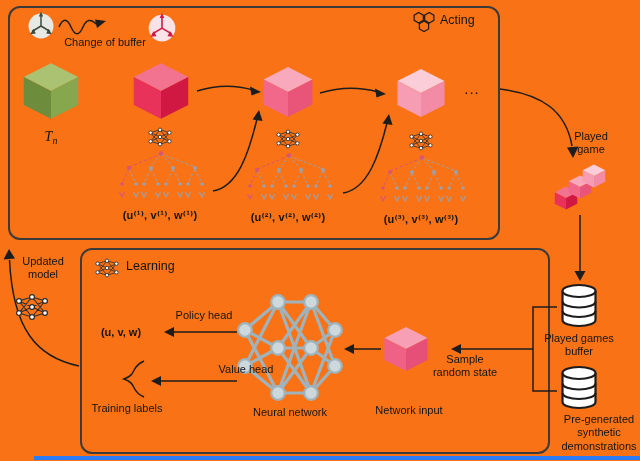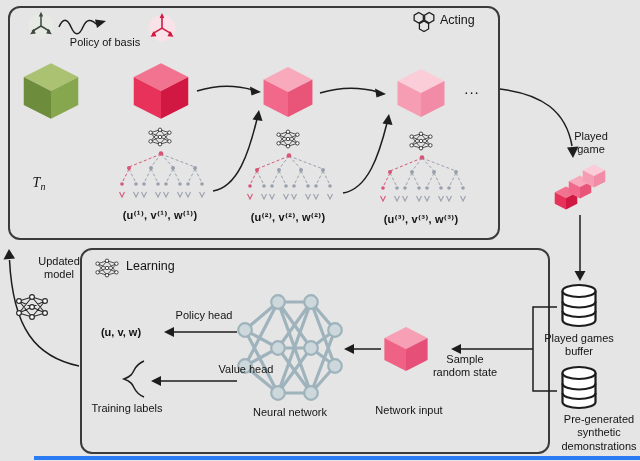--- a/index.html
+++ b/index.html
@@ -1,16 +1,16 @@
 <!DOCTYPE html>
 <html style="--outline: #3b3b3b; --green-top: #aac272; --green-left: #6d8c3c; --green-right: #87a74e; --red1-top: #f2738f; --red1-left: #e8325a; --red1-right: #d01843; --red2-top: #f8a9bc; --red2-left: #f1688a; --red2-right: #e85578; --red3-top: #fbcdd8; --red3-left: #f69db4; --red3-right: #f18ba6; --input-top: #f79fb4; --input-left: #ef6285; --input-right: #e65078; --nn-stroke: #9fb3bc; --nn-fill: #ccd8dc; --tree-pink: #d85578; --tree-gray: #9aa0ad; --accent-blue: #2b7bf3;"><head>
 <meta charset="utf-8">
 <style>
   html,body{margin:0;padding:0;background:#fff;}
-  .canvas{position:relative;width:640px;height:461px;background:#e5e5e5;overflow:hidden;
+  .canvas{position:relative;width:640px;height:461px;background:#f97316;overflow:hidden;
           font-family:"Liberation Sans","DejaVu Sans",sans-serif;color:#141414;}
   .abs{position:absolute;}
   .box{position:absolute;border:2px solid var(--outline);border-radius:12px;}
   .lbl{position:absolute;font-size:11px;line-height:1.22;text-align:center;}
   .lbl-left{text-align:left;}
   .section-title{font-size:12.5px;}
   .step-label{font-size:11px;font-weight:700;letter-spacing:.2px;}
   .uvw{font-weight:700;}
   .tensor{font-size:14px;font-style:italic;font-family:"Liberation Serif","DejaVu Serif",serif;}
   .tensor .sub{font-size:10px;vertical-align:-3px;}
@@ -157,26 +157,26 @@
         <line x1="15" y1="16" x2="15" y2="5.5"></line>
         <line x1="15" y1="16" x2="6" y2="21.5"></line>
         <line x1="15" y1="16" x2="24" y2="21.5"></line>
       </g>
     <g fill="#cf1b44">
         <polygon points="12.8,6.5 17.2,6.5 15,1.8"></polygon>
         <polygon points="7.5,18.8 4.2,24.2 9.8,23.6"></polygon>
         <polygon points="22.5,18.8 25.8,24.2 20.2,23.6"></polygon>
       </g>
   </svg>
-  <div class="lbl" style="left:52px;top:36px;width:106px;">Policy of basis</div>
+  <div class="lbl" style="left:52px;top:36px;width:106px;">Change of buffer</div>
 
   <svg class="abs" style="left:22px;top:62px" width="58" height="58" viewBox="0 0 100 100">
       <use href="#cube" class="cube-green"></use>
     </svg>
-  <div class="lbl tensor" style="left:14px;top:128px;width:50px;margin-top:46px;">
+  <div class="lbl tensor" style="left:26px;top:128px;width:50px;">
     <span>T</span><span class="sub">n</span>
   </div>
 
   <svg class="abs" style="left:132px;top:62px" width="58" height="58" viewBox="0 0 100 100">
       <use href="#cube" class="cube-r1"></use>
     </svg>
   <svg class="abs" style="left:147px;top:126px" width="26" height="22" viewBox="0 0 36 30">
       <use href="#net"></use>
     </svg>
   <svg class="abs" style="left:115px;top:150px" width="92" height="58" viewBox="0 0 92 58">
@@ -213,21 +213,21 @@
     <use href="#cube" class="cube-r1" width="24" height="24" x="2" y="24"></use>
     <use href="#cube" class="cube-r2" width="24" height="24" x="16" y="13"></use>
     <use href="#cube" class="cube-r3" width="24" height="24" x="30" y="2"></use>
   </svg>
 
   <svg class="abs" style="left:94px;top:257px" width="26" height="22" viewBox="0 0 36 30">
       <use href="#net"></use>
     </svg>
   <div class="lbl lbl-left section-title" style="left:126px;top:259px;">Learning</div>
 
-  <div class="lbl" style="left:12px;top:255px;width:62px;padding-left:16px;">Updated model</div>
+  <div class="lbl" style="left:12px;top:255px;width:62px;">Updated model</div>
   <svg class="abs" style="left:14px;top:292px" width="36" height="30" viewBox="0 0 36 30">
       <use href="#net"></use>
     </svg>
 
   <svg class="abs" style="left:236px;top:290px" width="108" height="112" viewBox="0 0 108 112">
     <path d="M9 40L42 12M9 40L42 58M9 40L42 103M9 76L42 12M9 76L42 58M9 76L42 103M42 12L75 12M42 12L75 58M42 12L75 103M42 58L75 12M42 58L75 58M42 58L75 103M42 103L75 12M42 103L75 58M42 103L75 103M75 12L99 40M75 12L99 76M75 58L99 40M75 58L99 76M75 103L99 40M75 103L99 76" stroke="var(--nn-stroke)" stroke-width="3.2" fill="none"></path>
     <g fill="var(--nn-fill)" stroke="var(--nn-stroke)" stroke-width="2.2">
       <circle cx="9" cy="40" r="6.8"></circle>
         <circle cx="9" cy="76" r="6.8"></circle>
       <circle cx="42" cy="12" r="6.8"></circle>

